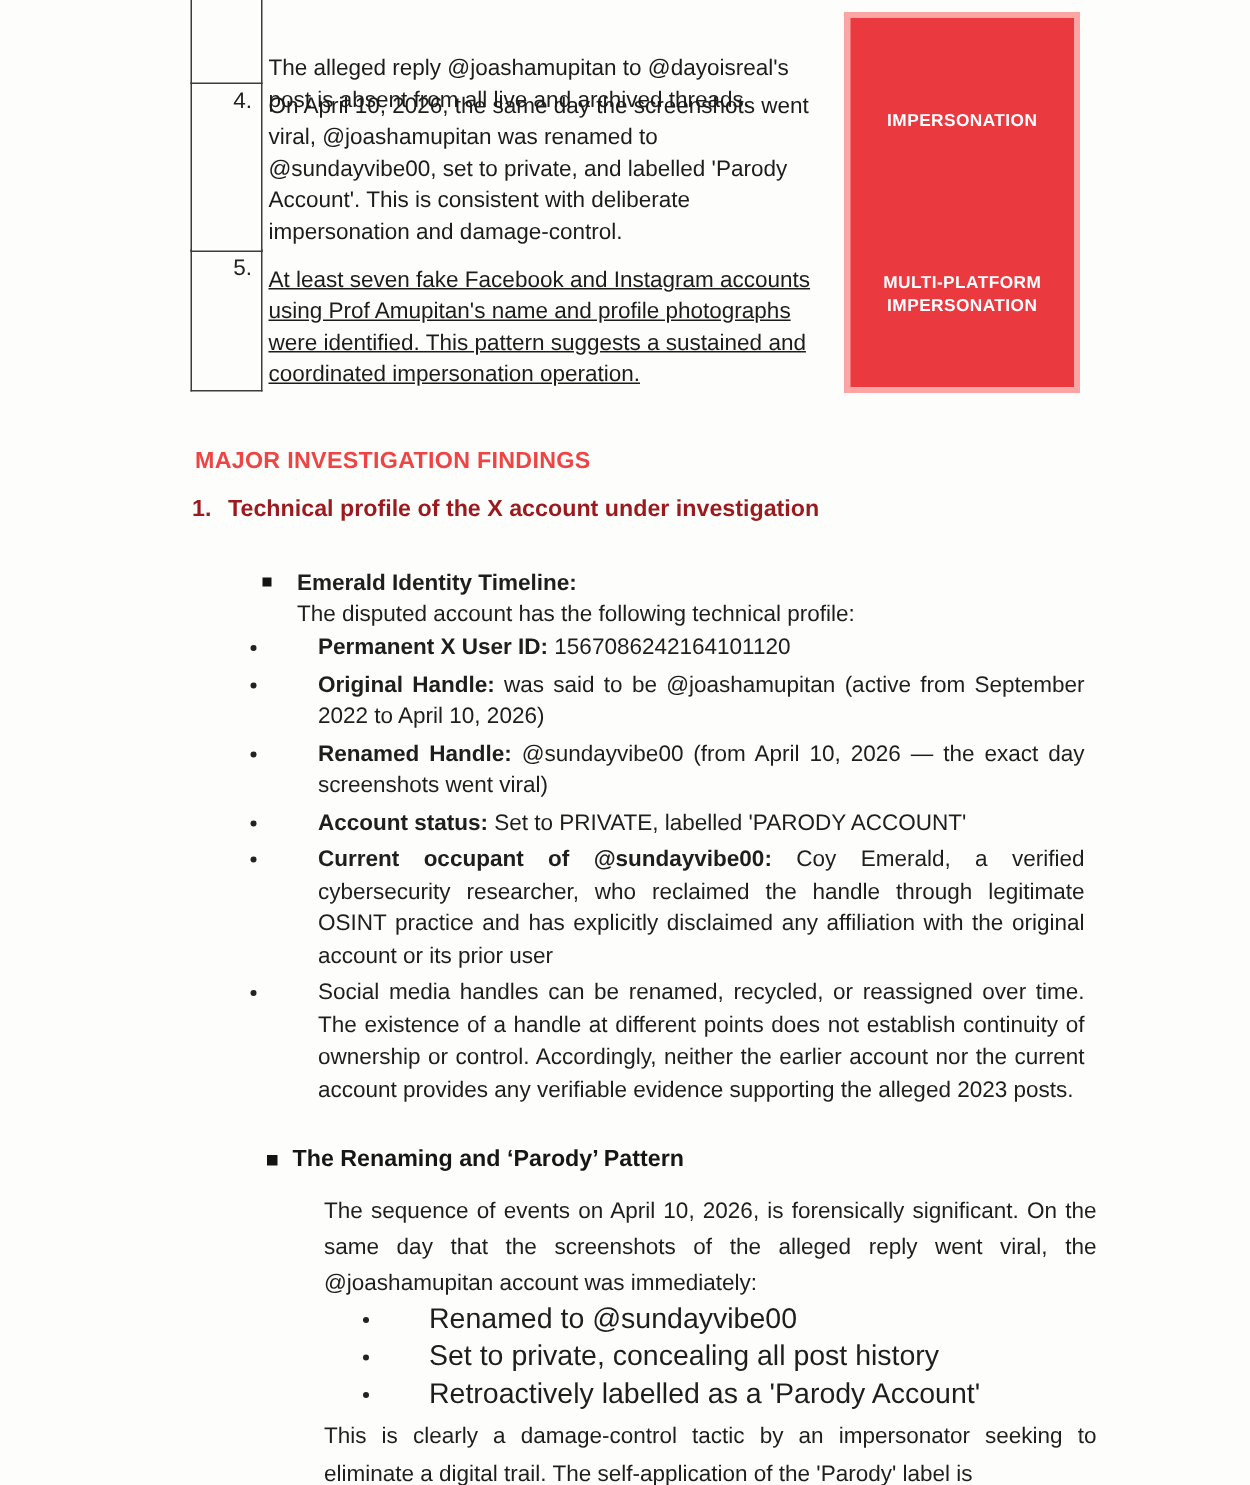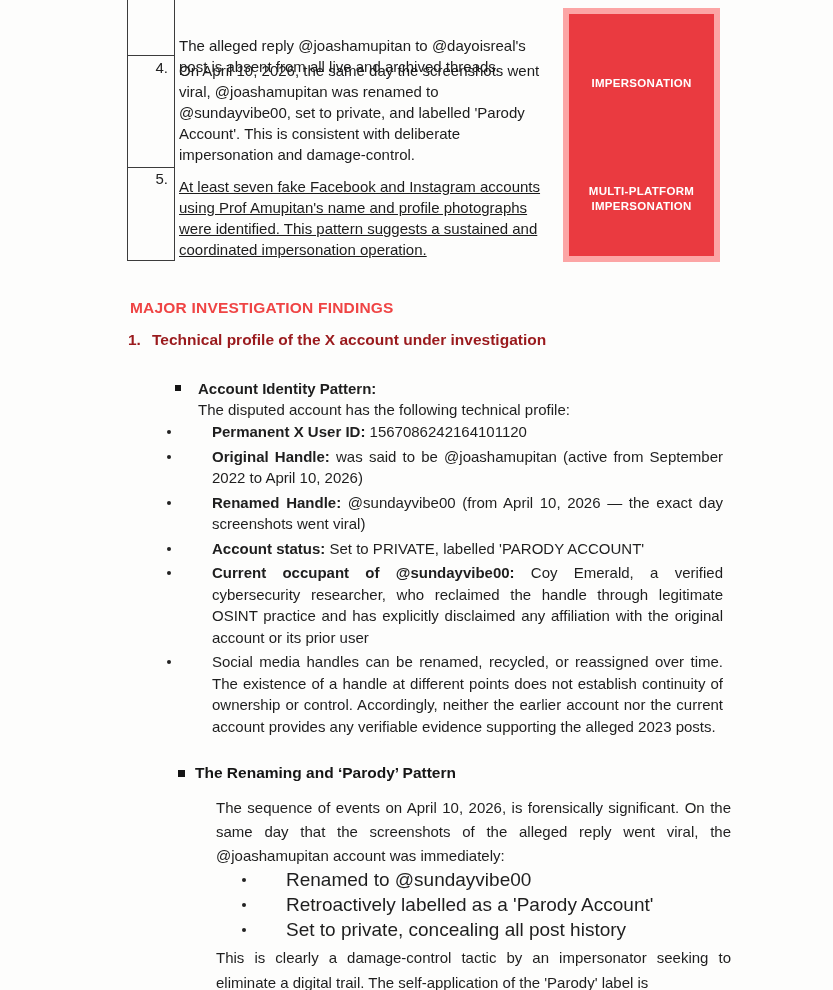--- a/index.html
+++ b/index.html
@@ -36,21 +36,21 @@
     color:#1c1c1c;
   }
   .tbl-text-a { top:6px;margin-top:29px; }
   .tbl-text-b { top:60px; }
   .tbl-text-c { top:176px;text-decoration:underline; }
   
   .red-panel {
     position:absolute;
     left:563px; top:8px;
     width:157px; height:254px;
-    border:6px solid #fca5a5;
+    border:4px solid #fca5a5;
   }
   .red-panel-label {
     position:absolute;
     left:0; width:100%;
     padding:0 16px;
     text-align:center;
     color:#ffffff;
     font-weight:bold;
     font-size:11.5px;
     line-height:15px;
@@ -152,21 +152,21 @@
 <div class="major-heading">MAJOR INVESTIGATION FINDINGS</div>
 
 <div class="red-heading" style="color:#9a1a1d;">
   <span class="h-num">1.</span>
   <span>Technical profile of the X account under investigation</span>
 </div>
 
 <div class="timeline-block">
   <span class="sq-bullet"></span>
   <div class="timeline-text">
-    <div class="t-head">Account Identity Pattern:</div>
+    <div class="t-head">Emerald Identity Timeline:</div>
     <div>The disputed account has the following technical profile:</div>
   </div>
 </div>
 
 <ul class="profile-list">
   <li>
     <span class="dot-col">
         <span class="dot"></span>
       </span>
     <span class="li-text"><b>Permanent X User ID:</b><span> 1567086242164101120</span></span>
@@ -214,23 +214,23 @@
   <li>
     <span class="dot-col">
         <span class="dot"></span>
       </span>
     <span class="li-text">Renamed to @sundayvibe00</span>
   </li>
   <li>
     <span class="dot-col">
         <span class="dot"></span>
       </span>
+    <span class="li-text">Set to private, concealing all post history</span>
+  </li>
+  <li>
+    <span class="dot-col">
+        <span class="dot"></span>
+      </span>
     <span class="li-text">Retroactively labelled as a 'Parody Account'</span>
   </li>
-  <li>
-    <span class="dot-col">
-        <span class="dot"></span>
-      </span>
-    <span class="li-text">Set to private, concealing all post history</span>
-  </li>
 </ul>
 
 <div class="conclusion-para">This is clearly a damage-control tactic by an impersonator seeking to eliminate a digital trail. The self-application of the 'Parody' label is</div>
 
 </body></html>

